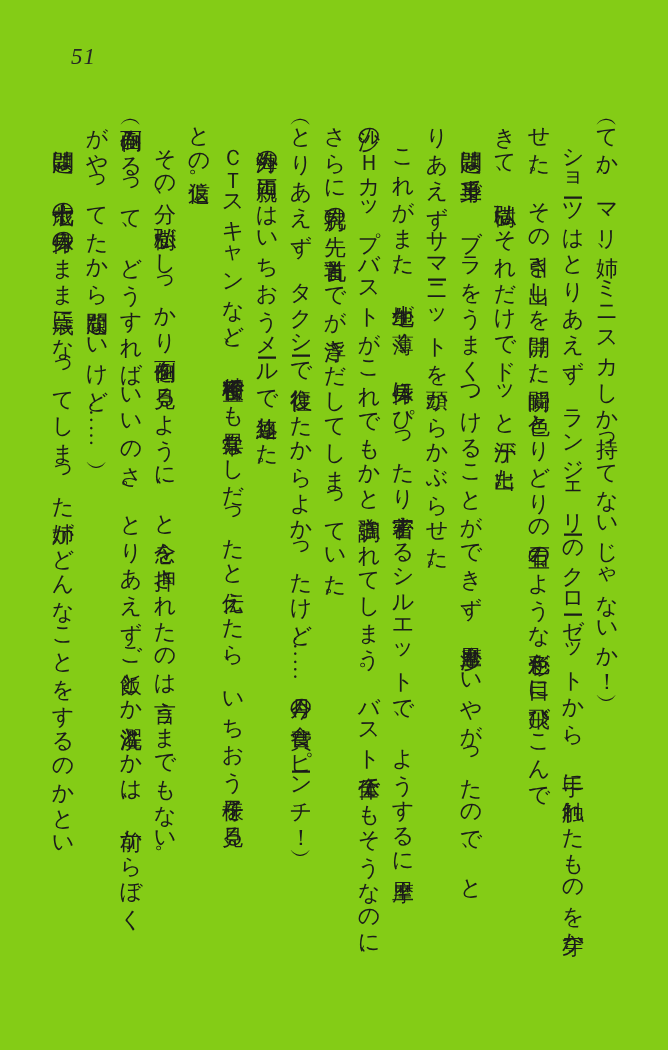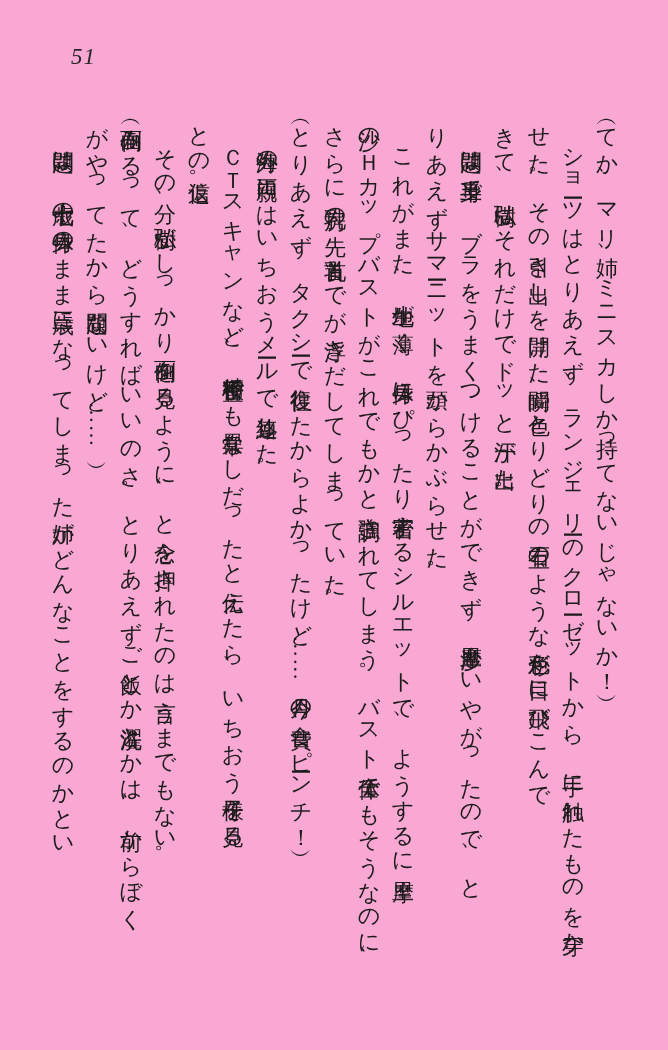--- a/index.html
+++ b/index.html
@@ -5,21 +5,21 @@
     html, body {
       margin: 0;
       padding: 0;
       background: #fbfbf9;
       font-family: "Liberation Serif", "DejaVu Serif", serif;
     }
     .page {
       position: relative;
       width: 668px;
       height: 1050px;
-      background: #f9a8d4;
+      background: #84cc16;
       overflow: hidden;
       color: #1b1b1b;
     }
     .page-number {
       position: absolute;
       left: 71px;
       top: 44px;
       font-size: 23px;
       font-style: italic;
       color: #262626;

